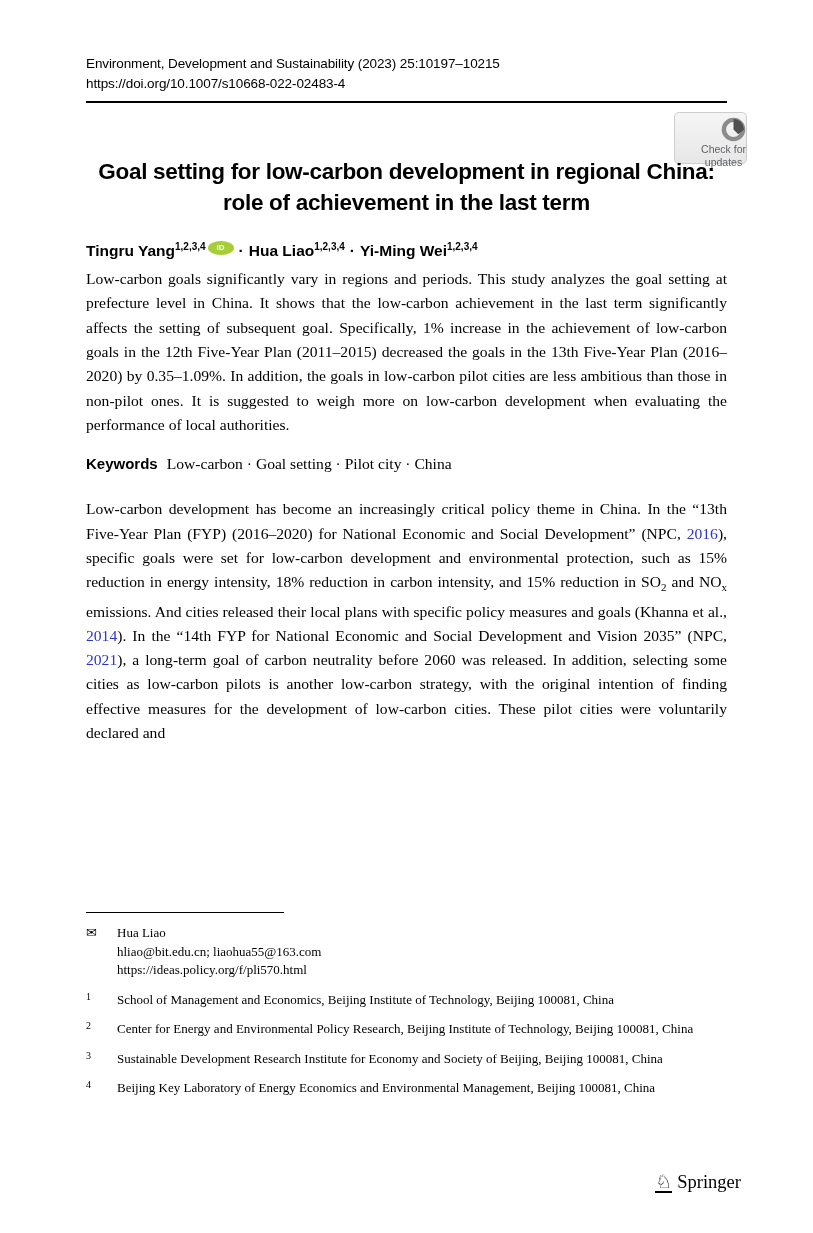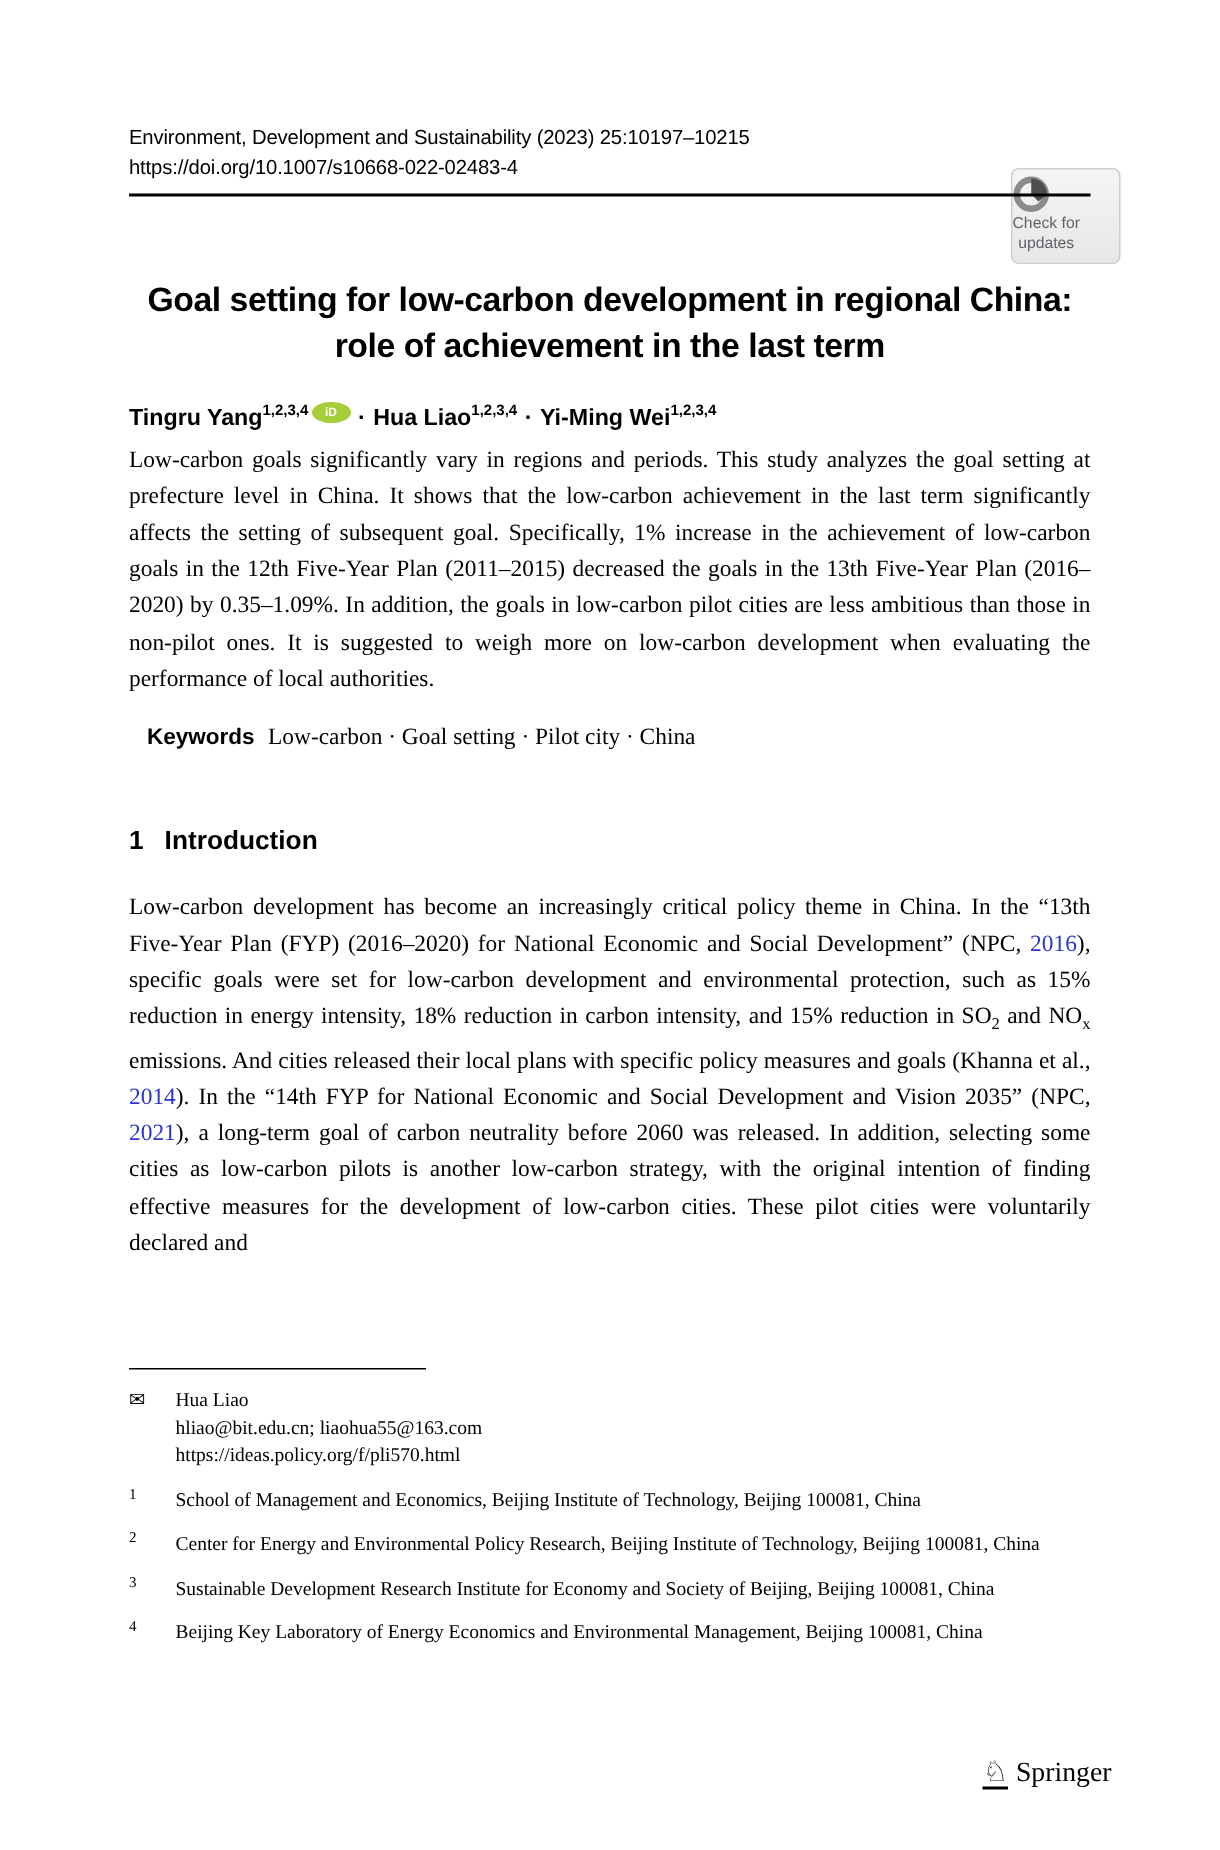--- a/index.html
+++ b/index.html
@@ -4,30 +4,30 @@
 <style>
   html,body{margin:0;padding:0;}
   body{
     width:813px;height:1233px;background:#ffffff;position:relative;
     font-family:"Liberation Serif", serif;color:#000;
     -webkit-font-smoothing:antialiased;
   }
   .content{position:absolute;left:86px;top:0;width:641px;}
   
   .journal-header{
-    padding-top:82px;font-family:"Liberation Sans", sans-serif;
+    padding-top:54px;font-family:"Liberation Sans", sans-serif;
     font-size:13.5px;line-height:20px;font-weight:500;letter-spacing:-0.1px;color:#000;
   }
   .header-rule{margin-top:7px;border-top:2.5px solid #000;height:0;}
   
   .update-badge{
-    position:absolute;top:112px;right:66px;width:73px;height:64px;
+    position:absolute;top:112px;right:66px;width:73px;height:52px;
     background:linear-gradient(#f5f5f5,#e7e7e7);
     border:1px solid #cdcdcd;border-radius:5px;
-    display:flex;flex-direction:column;align-items:flex-start;justify-content:flex-start;
+    display:flex;flex-direction:column;align-items:flex-end;justify-content:flex-start;
     padding-top:4px;box-sizing:border-box;cursor:pointer;
   }
   .badge-logo{width:25px;height:25px;flex:0 0 auto;}
   .badge-text{
     font-family:"Liberation Sans", sans-serif;font-size:10.5px;line-height:12.5px;
     color:#5f6368;text-align:center;margin-top:1px;
   }
   
   .article-title{
     margin-top:54px;font-family:"Liberation Sans", sans-serif;
@@ -51,21 +51,21 @@
   }
   
   .abstract-heading{
     margin-top:34px;font-family:"Liberation Sans", sans-serif;
     font-size:15.5px;font-weight:bold;line-height:22px;
   }
   .body-par{
     font-size:15.6px;line-height:24.3px;text-align:justify;
   }
   .abstract-text{margin-top:4px;}
-  .keywords{margin-top:15px;font-size:15.6px;line-height:24px;margin-left:12px;}
+  .keywords{margin-top:15px;font-size:15.6px;line-height:24px;}
   .keywords-label{
     font-family:"Liberation Sans", sans-serif;font-weight:bold;font-size:15px;
     margin-right:9px;
   }
   
   .section-heading{
     margin-top:44px;font-family:"Liberation Sans", sans-serif;
     font-size:17.5px;font-weight:bold;line-height:24px;
   }
   .section-number{margin-right:14px;}
@@ -127,23 +127,20 @@
     <span><span>Tingru Yang</span><sup>1,2,3,4</sup></span><span class="orcid-badge">iD</span><span class="author-sep">·</span><span><span>Hua Liao</span><sup>1,2,3,4</sup></span><span class="author-sep">·</span><span><span>Yi-Ming Wei</span><sup>1,2,3,4</sup></span>
   </div>
 
 
   <div class="body-par abstract-text">Low-carbon goals significantly vary in regions and periods. This study analyzes the goal setting at prefecture level in China. It shows that the low-carbon achievement in the last term significantly affects the setting of subsequent goal. Specifically, 1% increase in the achievement of low-carbon goals in the 12th Five-Year Plan (2011–2015) decreased the goals in the 13th Five-Year Plan (2016–2020) by 0.35–1.09%. In addition, the goals in low-carbon pilot cities are less ambitious than those in non-pilot ones. It is suggested to weigh more on low-carbon development when evaluating the performance of local authorities.</div>
 
   <div class="keywords">
     <span class="keywords-label">Keywords</span><span>Low-carbon · Goal setting · Pilot city · China</span>
   </div>
 
-  <div class="section-heading">
-    <span class="section-number">1</span><span>Introduction</span>
-  </div>
 
   <div class="body-par intro-par"><span>Low-carbon development has become an increasingly critical policy theme in China. In the “13th Five-Year Plan (FYP) (2016–2020) for National Economic and Social Development” (NPC, </span><a class="ref-link">2016</a><span>), specific goals were set for low-carbon development and environmental protection, such as 15% reduction in energy intensity, 18% reduction in carbon intensity, and 15% reduction in SO</span><sub>2</sub><span> and NO</span><sub>x</sub><span> emissions. And cities released their local plans with specific policy measures and goals (Khanna et al., </span><a class="ref-link">2014</a><span>). In the “14th FYP for National Economic and Social Development and Vision 2035” (NPC, </span><a class="ref-link">2021</a><span>), a long-term goal of carbon neutrality before 2060 was released. In addition, selecting some cities as low-carbon pilots is another low-carbon strategy, with the original intention of finding effective measures for the development of low-carbon cities. These pilot cities were voluntarily declared and</span></div>
 
 </div>
 
 <div class="footnote-block">
   <div class="footnote-rule"></div>
   <div class="correspondence">
     <span class="envelope">✉</span>
     <div>

